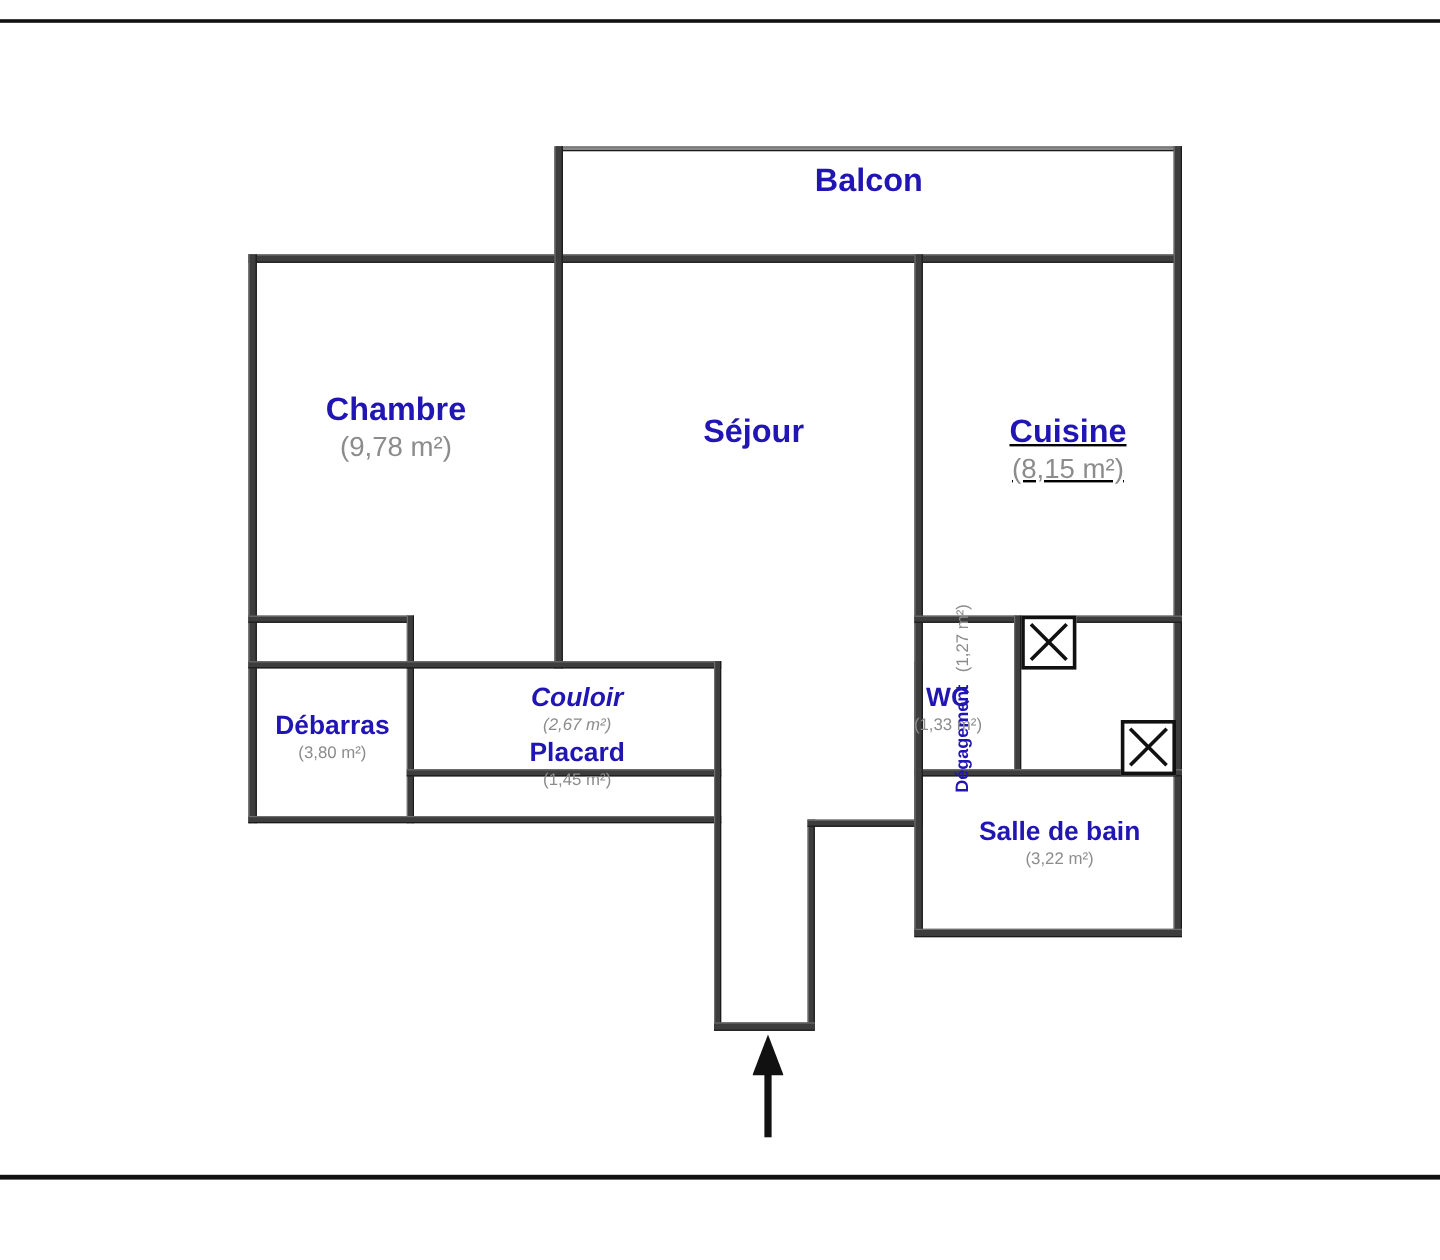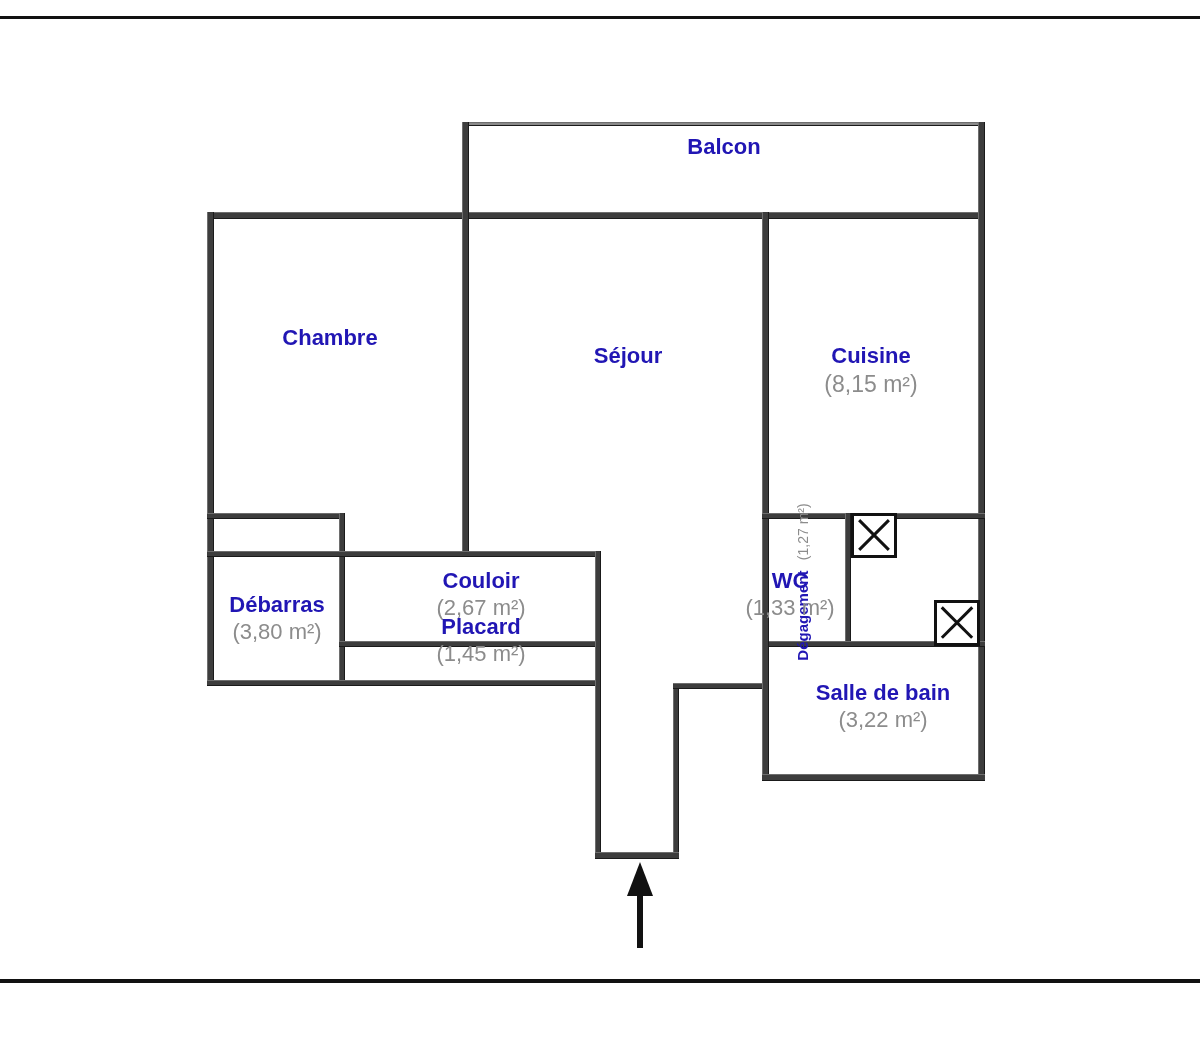--- a/index.html
+++ b/index.html
@@ -60,24 +60,24 @@
   .room-name {
     display: block;
     color: #2116b4;
     font-weight: bold;
   }
   .room-area {
     display: block;
     color: #8c8c8c;
     font-weight: normal;
   }
-  .sz-lg .room-name { font-size: 22px; }
+  .sz-lg .room-name { font-size: 27px; }
   .sz-lg .room-area { font-size: 23px; }
   .sz-md .room-name { font-size: 22px; }
-  .sz-md .room-area { font-size: 22px; }
+  .sz-md .room-area { font-size: 14px; }
 
   
   #label-degagement {
     position: absolute;
     transform-origin: 50% 50%;
     transform: rotate(-90deg);
     text-align: center;
     white-space: nowrap;
     pointer-events: none;
   }
@@ -168,37 +168,38 @@
     <rect x="10" y="28" width="6" height="58" fill="#111111"></rect>
     <polygon points="13,0 26,34 0,34" fill="#111111"></polygon>
   </svg>
 
   <div class="room-label sz-lg" style="left:524px; top:134px; width:400px;">
     <span class="room-name">Balcon</span>
   </div>
 
   <div class="room-label sz-lg" style="left:130px; top:325px; width:400px;">
     <span class="room-name">Chambre</span>
+    <span class="room-area">(9,78 m²)</span>
   </div>
 
   <div class="room-label sz-lg" style="left:428px; top:343px; width:400px;">
     <span class="room-name">Séjour</span>
   </div>
 
-  <div class="room-label sz-lg" style="left:671px; top:343px; width:400px;">
+  <div class="room-label sz-lg" style="left:690px; top:343px; width:400px;text-decoration:underline;">
     <span class="room-name">Cuisine</span>
     <span class="room-area">(8,15 m²)</span>
   </div>
 
   <div class="room-label sz-md" style="left:77px; top:592px; width:400px;">
     <span class="room-name">Débarras</span>
     <span class="room-area">(3,80 m²)</span>
   </div>
 
-  <div class="room-label sz-md" style="left:281px; top:568px; width:400px;">
+  <div class="room-label sz-md" style="left:281px; top:568px; width:400px;font-style:italic;">
     <span class="room-name">Couloir</span>
     <span class="room-area">(2,67 m²)</span>
   </div>
 
   <div class="room-label sz-md" style="left:281px; top:614px; width:400px;">
     <span class="room-name">Placard</span>
     <span class="room-area">(1,45 m²)</span>
   </div>
 
 

